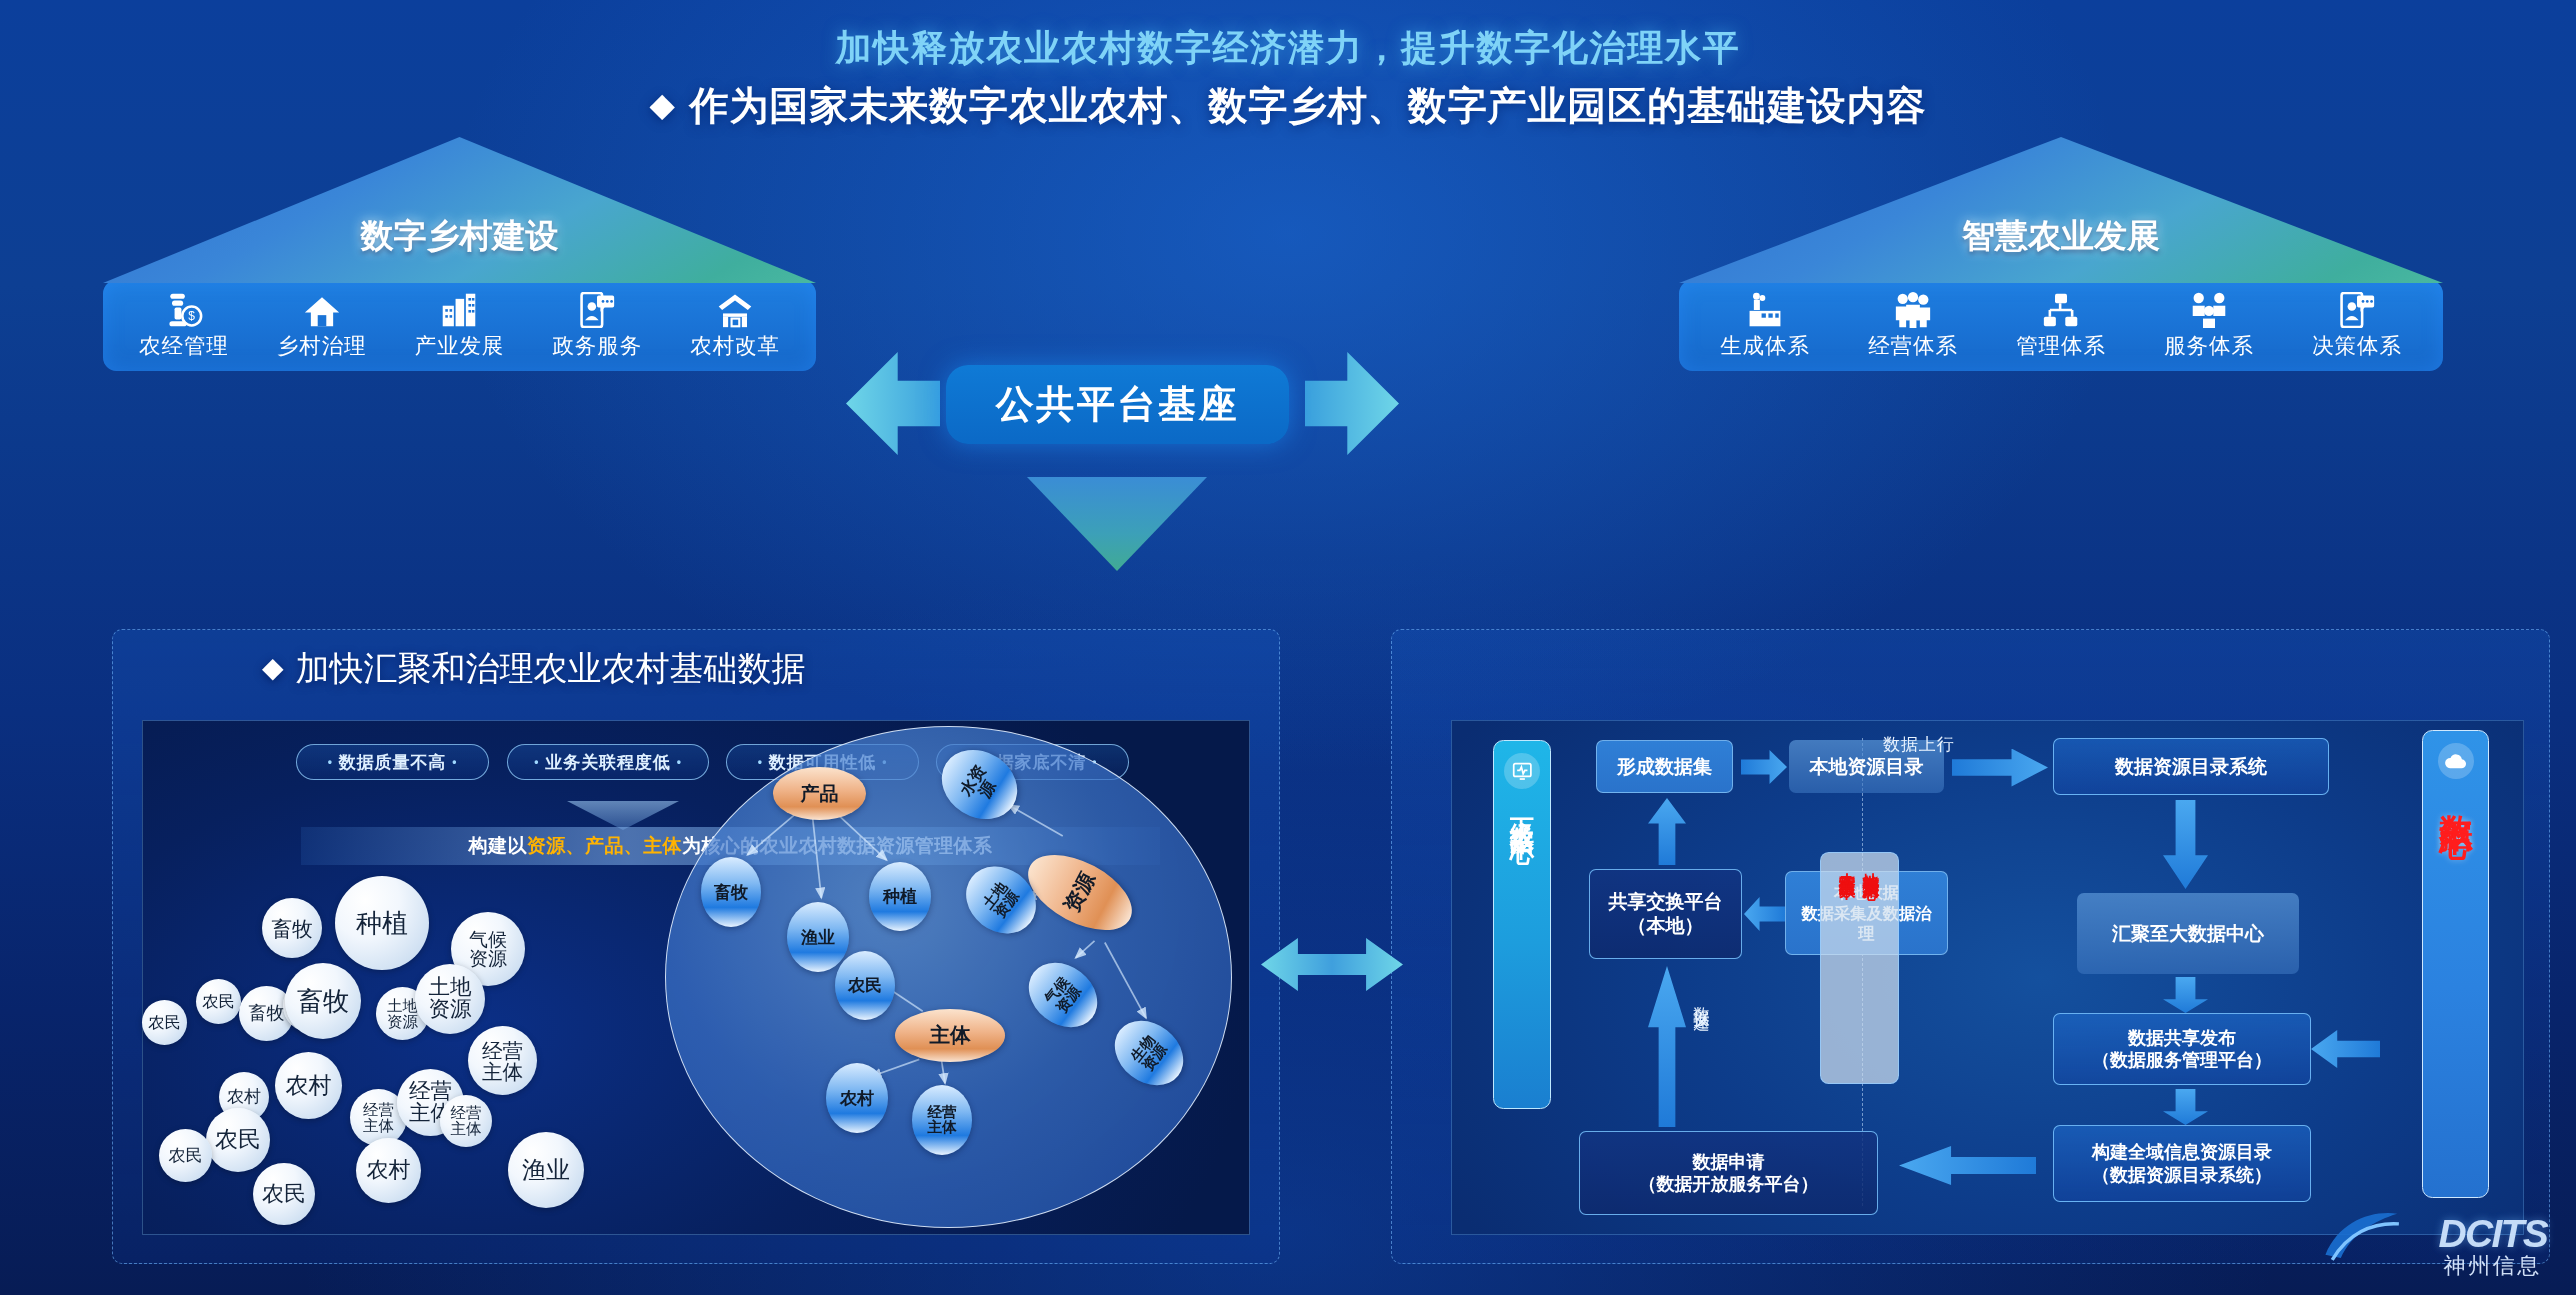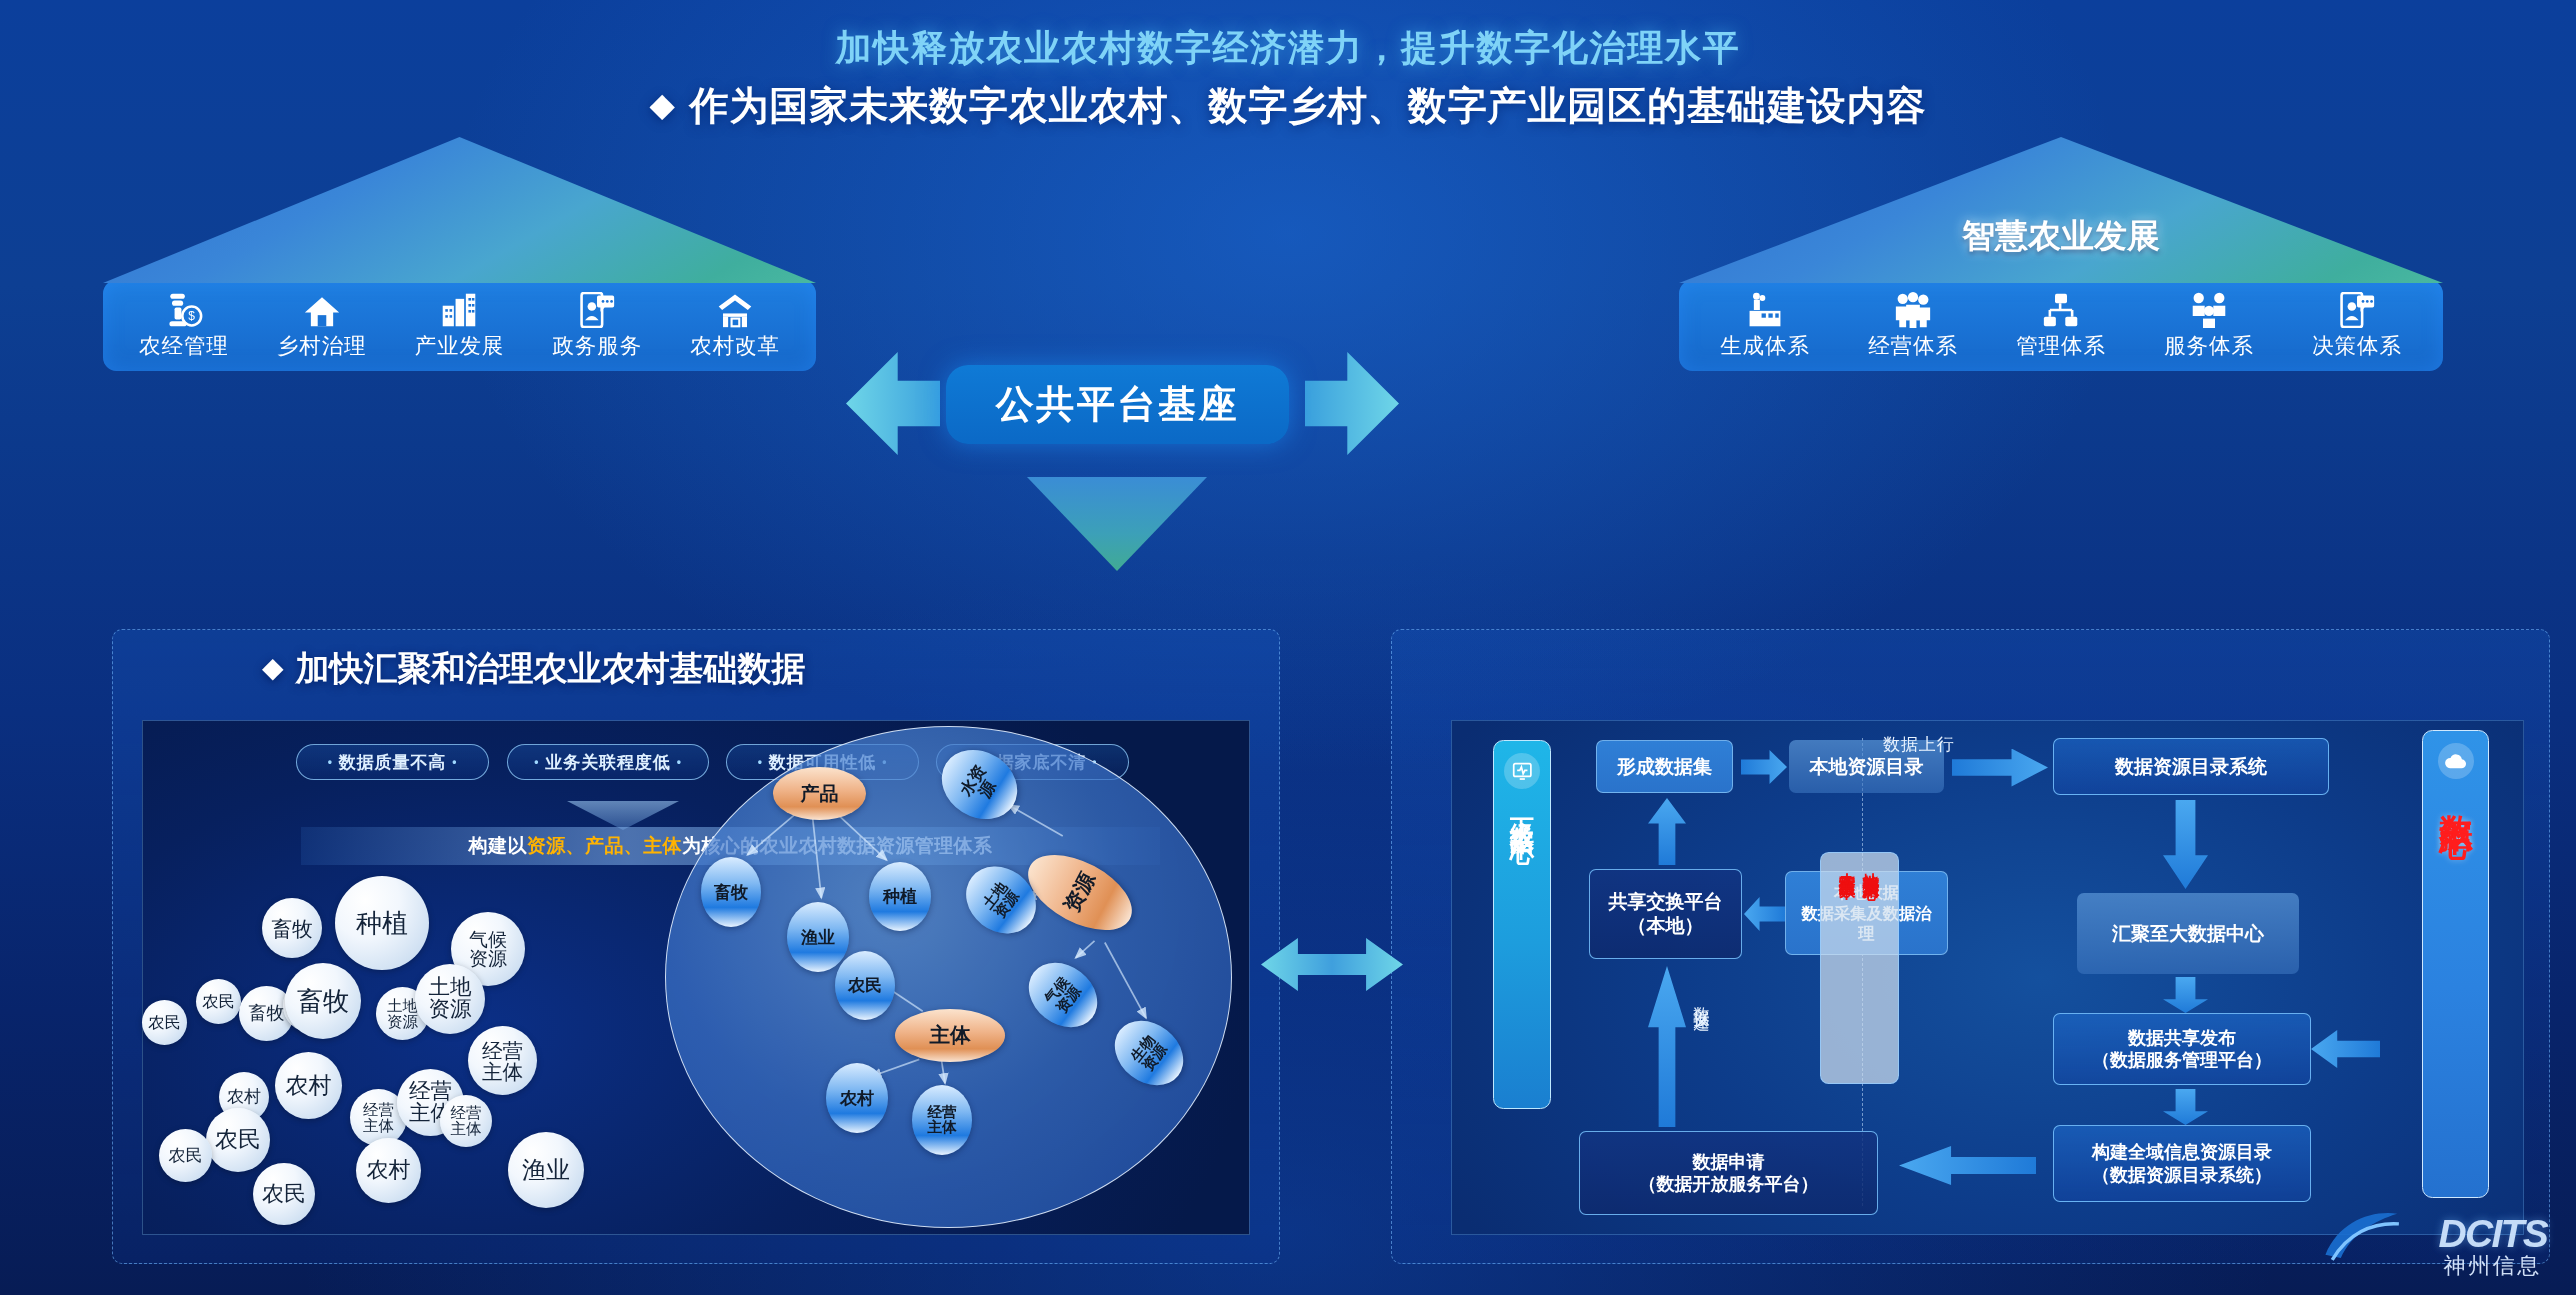--- a/index.html
+++ b/index.html
@@ -81,21 +81,21 @@
     clip-path: polygon(0% 0%, 100% 0%, 50% 100%);
     opacity: .92;
   }
 
   
   .panel {
     position: absolute; border: 0.9px dashed rgba(120,190,255,.55); border-radius: 10.3px;
     background: linear-gradient(180deg, rgba(24,92,200,.28) 0%, rgba(14,60,160,.18) 100%);
   }
   .panel-hd {
-    position:absolute; top: 646px; font-size: 34px; font-weight: bold; color:#fff;
+    position:absolute; top: 646px; font-size: 34px; font-weight: normal; color:#fff;
     white-space: nowrap; text-shadow: 0 1.7px 8.6px rgba(0,30,100,.9);
   }
   .panel-hd .dia { font-size: 28px; margin-right: 12px; vertical-align: 3.4px; }
 
   
   .lstage {
     position: absolute; left: 142px; top: 720px; width: 1108px; height: 515px;
     background: radial-gradient(ellipse 773px 481px at 30% 60%, #0b2f86 0%, #07205e 55%, #05194a 100%);
     border: 0.9px solid rgba(120,190,255,.35);
     overflow: hidden;
@@ -229,20 +229,21 @@
 <div id="stage">
 
   <div class="title">加快释放农业农村数字经济潜力，提升数字化治理水平</div>
 
   <div class="subtitle">
     <span class="dia">◆</span><span>作为国家未来数字农业农村、数字乡村、数字产业园区的基础建设内容</span>
   </div>
 
   <div class="wing" style="left:103px; top:137px; width:713px;">
     <div class="roof"></div>
+    <div class="roof-label" style="bottom:112px;">数字乡村建设</div>
     <div class="body">
       <div class="feat">
         <span class="ico">
             <svg width="38" height="36" viewBox="0 0 44 42">
               <rect x="6" y="2" width="17" height="6" rx="3"></rect>
               <rect x="8" y="10" width="13" height="6" rx="3"></rect>
               <rect x="11" y="18" width="8" height="14" rx="2"></rect>
               <rect x="5" y="34" width="20" height="6" rx="3"></rect>
               <circle cx="31" cy="28" r="11" fill="none" stroke="#fff" stroke-width="3"></circle>
               <text x="31" y="33" font-size="14" text-anchor="middle" fill="#fff" font-family="sans-serif">$</text>

